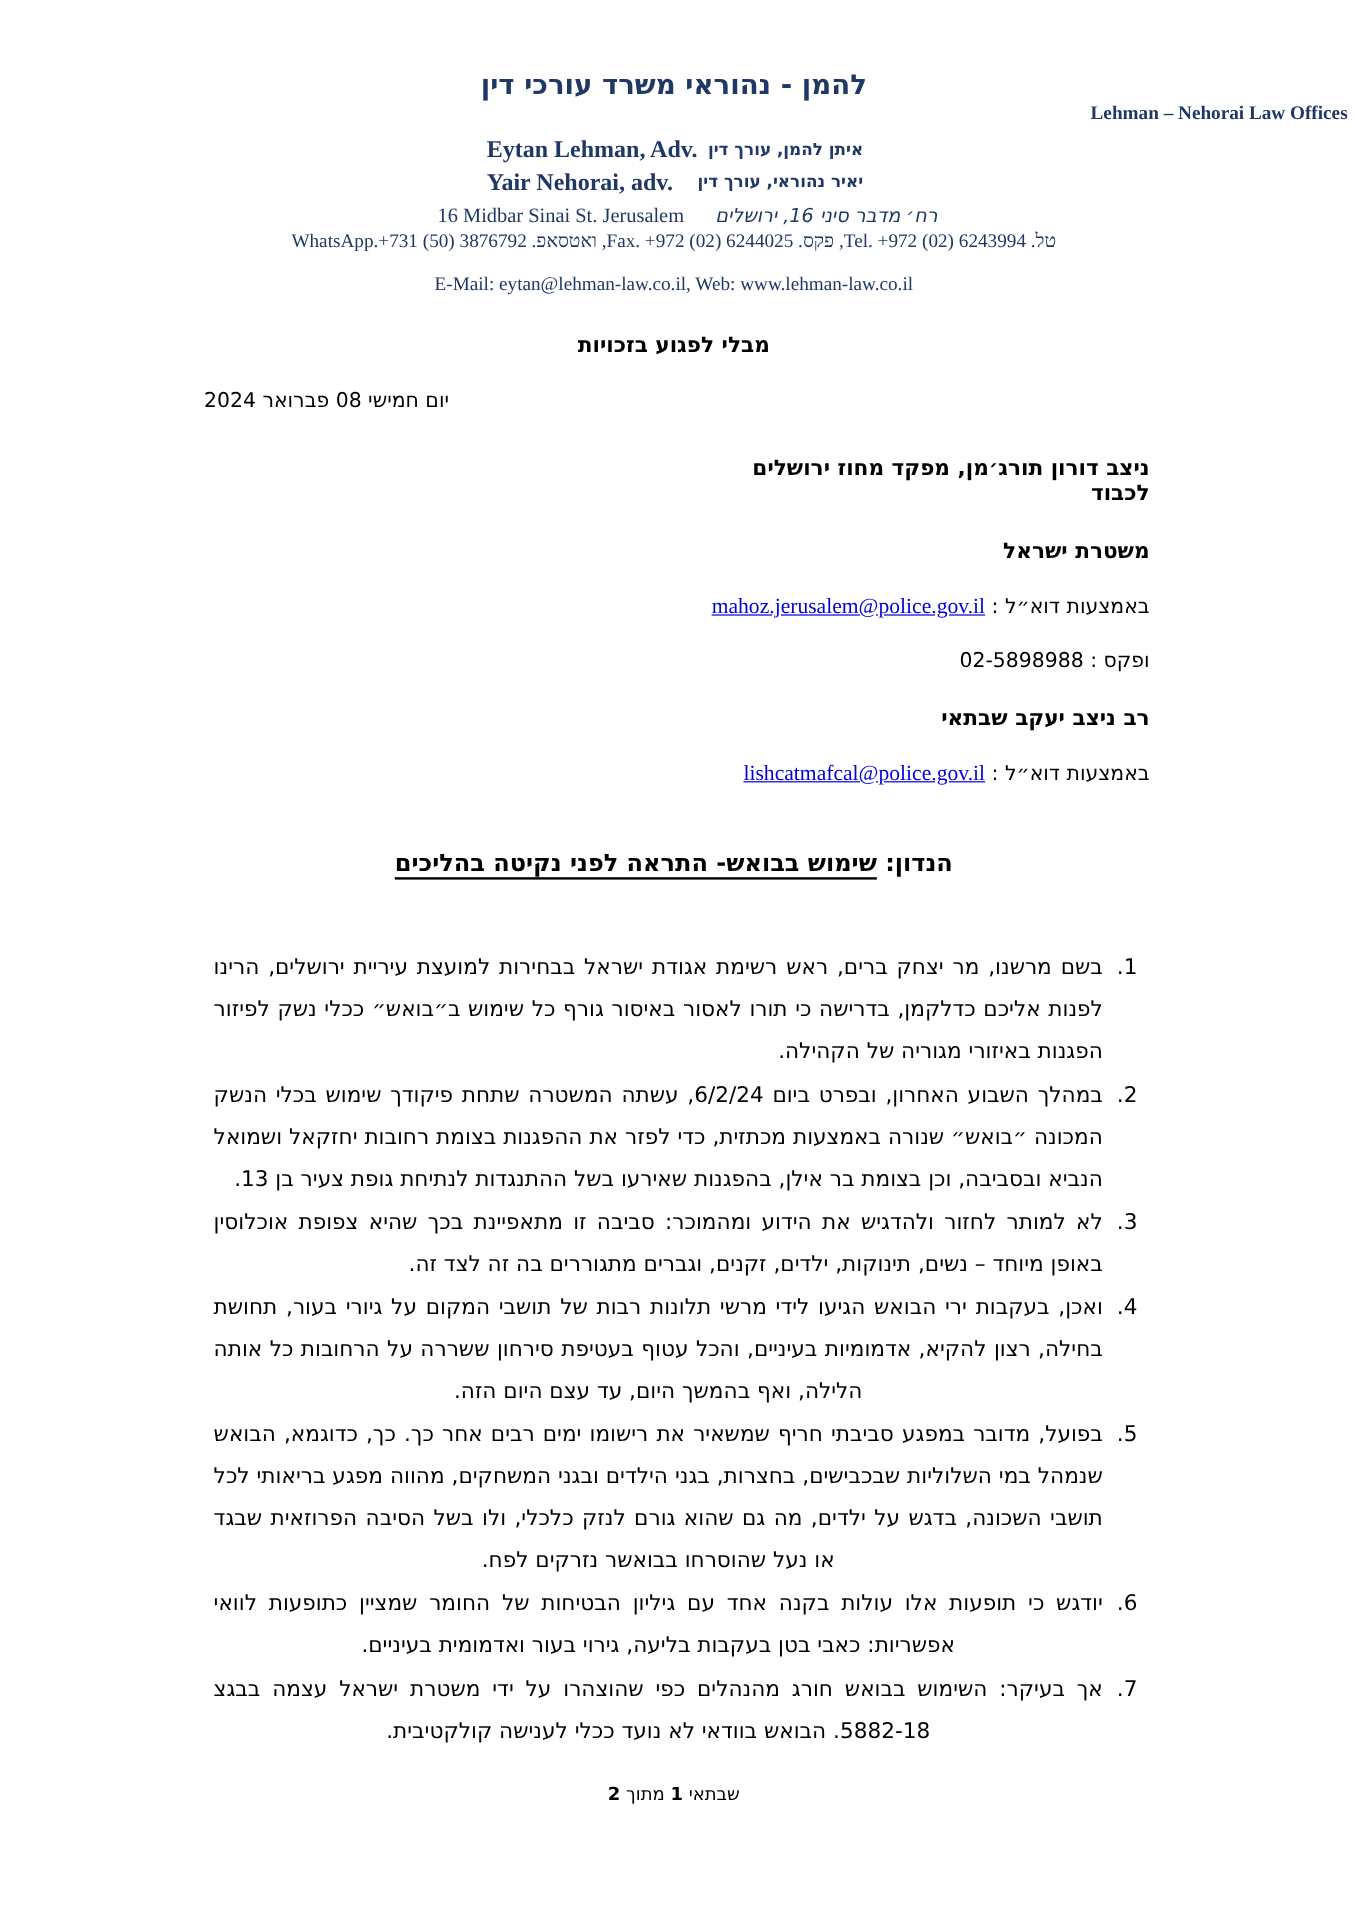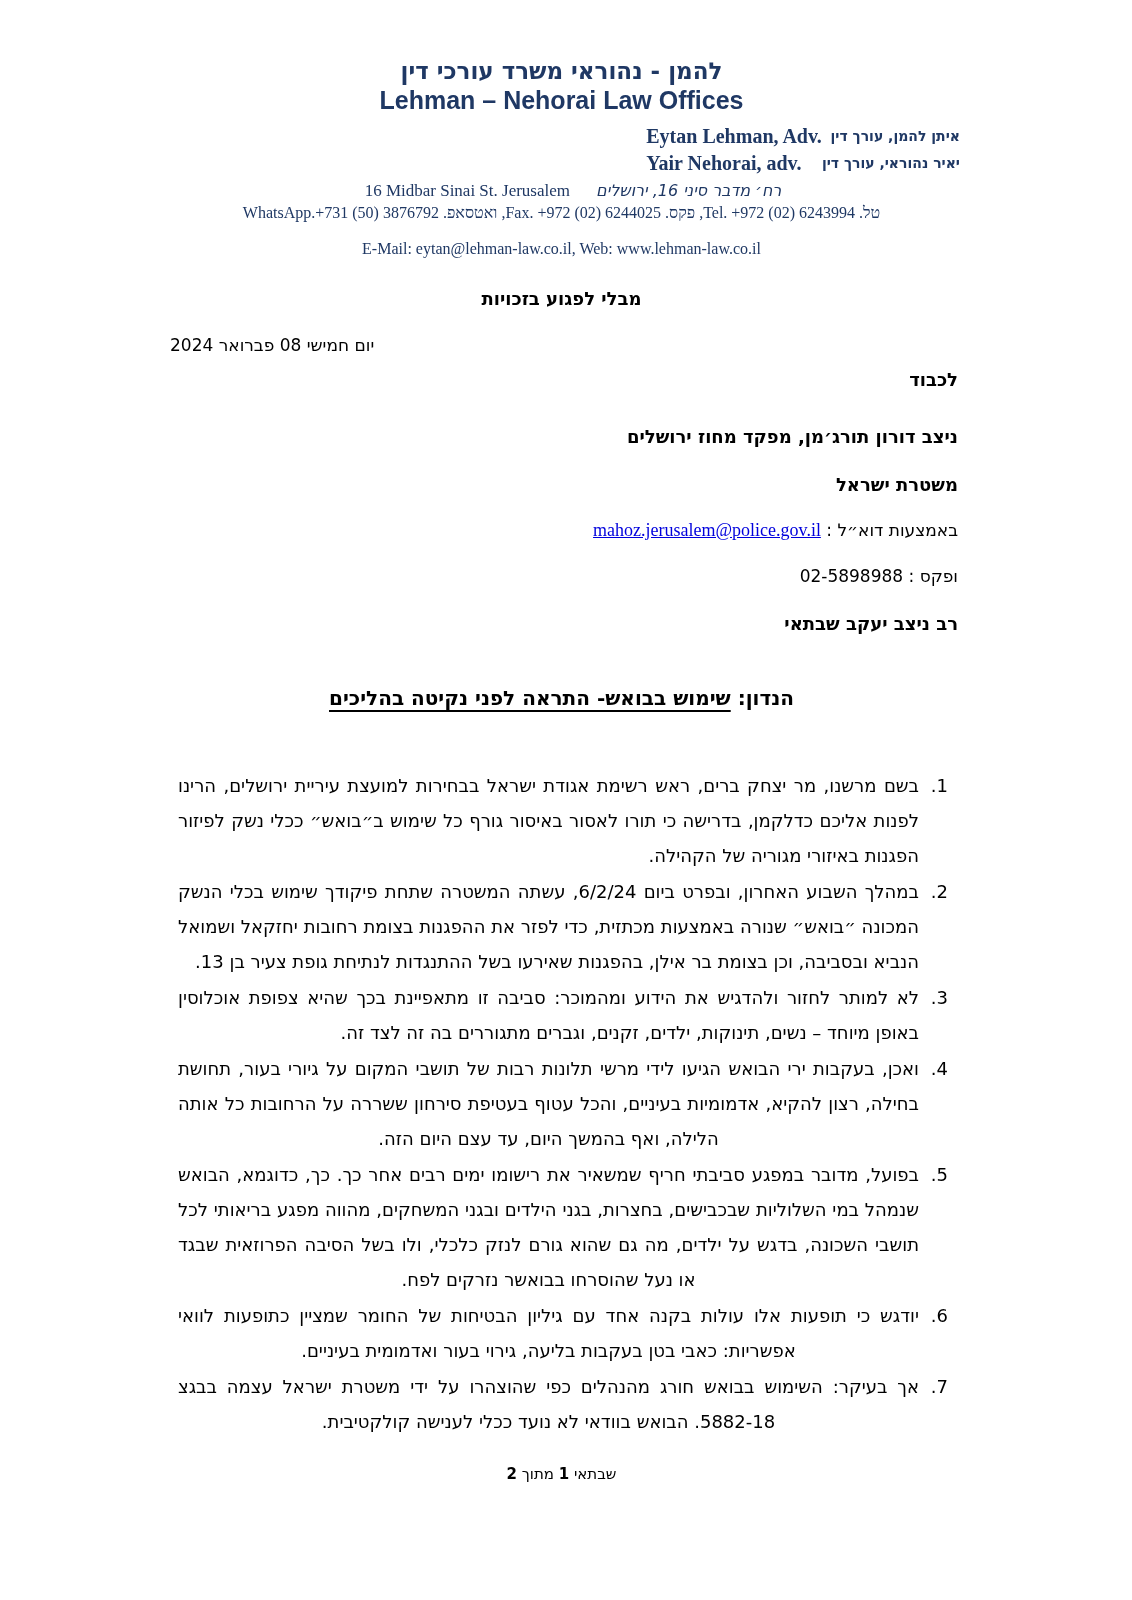--- a/index.html
+++ b/index.html
@@ -23,29 +23,29 @@
   }
   
   .letterhead { color: #1f3864; }
   .lh-title-he {
     text-align: center;
     font-weight: bold;
     font-size: 23px;
     direction: rtl;
   }
   .lh-title-en {
-    text-align: center;
-    font-weight: bold;
-    font-size: 25px;
-    font-family: Liberation Sans, sans-serif;
+    text-align: right;
+    font-weight: bold;
+    font-size: 16px;
+    font-family: Liberation Serif, serif;
     margin-top: 2px;
   }
   .lh-names {
     display: flex;
-    justify-content: flex-end;
+    justify-content: center;
     padding: 0 163px 0 165px;
     margin-top: 8px;
   }
   .lh-names .col-en {
     font-family: "Liberation Serif", "DejaVu Serif", serif;
     font-weight: bold;
     font-size: 20px;
     line-height: 27px;
     direction: ltr;
   }
@@ -189,29 +189,33 @@
 
     <div class="lh-contact">טל. Tel. +972 (02) 6243994, פקס. Fax. +972 (02) 6244025, ואטסאפ. WhatsApp.+731 (50) 3876792</div>
     <div class="lh-email">E-Mail: eytan@lehman-law.co.il, Web: www.lehman-law.co.il</div>
   </div>
 
   <div class="notice">מבלי לפגוע בזכויות</div>
 
   <div class="date-line">יום חמישי 08 פברואר 2024</div>
 
   <div class="recipient">
+    <div class="r-line" style="margin-top:36px;">ניצב דורון תורג׳מן, מפקד מחוז ירושלים</div>
     <div class="r-line" style="margin-top:0;">לכבוד</div>
-    <div class="r-line" style="margin-top:36px;">ניצב דורון תורג׳מן, מפקד מחוז ירושלים</div>
     <div class="r-line">משטרת ישראל</div>
     <div class="r-sub">
       <span>באמצעות דוא״ל :</span>
       <a class="email-link" href="#">mahoz.jerusalem@police.gov.il</a>
     </div>
     <div class="r-sub">ופקס : 02-5898988</div>
     <div class="r-line">רב ניצב יעקב שבתאי</div>
+    <div class="r-sub">
+      <span>באמצעות דוא״ל :</span>
+      <a class="email-link" href="#">lishcatmafcal@police.gov.il</a>
+    </div>
   </div>
 
   <div class="subject">
     <span>הנדון:</span>
     <span> </span>
     <span class="underlined">שימוש בבואש- התראה לפני נקיטה בהליכים</span>
   </div>
 
   <ol class="body-list">
     <li>בשם מרשנו, מר יצחק ברים, ראש רשימת אגודת ישראל בבחירות למועצת עיריית ירושלים, הרינו לפנות אליכם כדלקמן, בדרישה כי תורו לאסור באיסור גורף כל שימוש ב״בואש״ ככלי נשק לפיזור הפגנות באיזורי מגוריה של הקהילה.</li>

